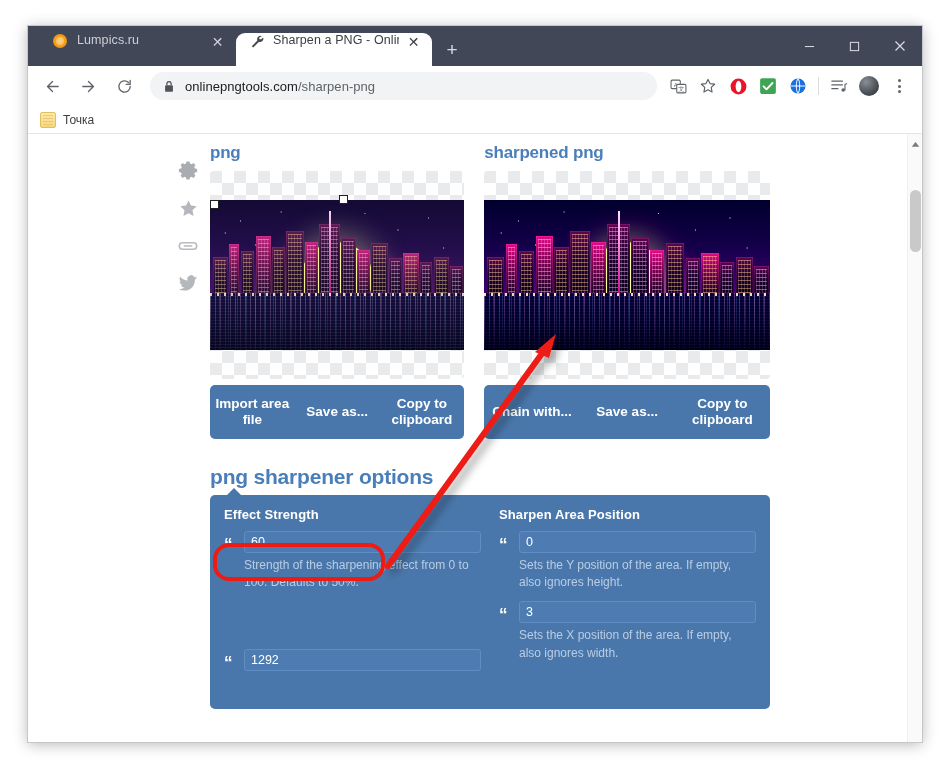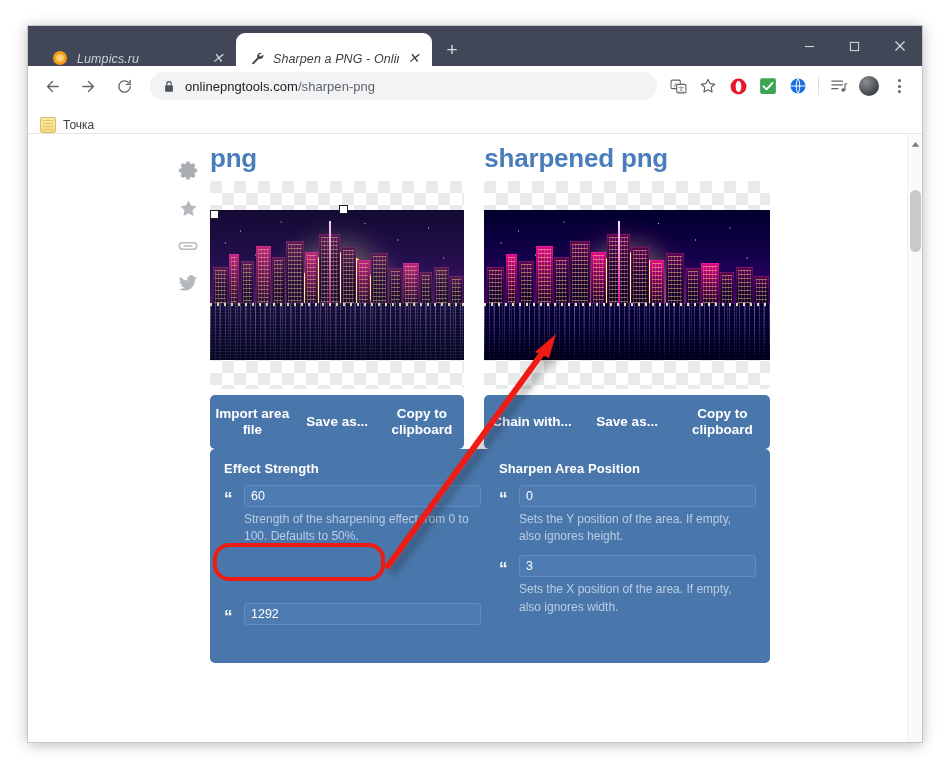--- a/index.html
+++ b/index.html
@@ -30,27 +30,26 @@
   .titlebar {
     height: 40px;
     background: #3c4043;
     background: #414757;
     display: flex; align-items: flex-end;
     position: relative;
     flex: none;
   }
   .tab {
     height: 33px;
-    display: flex; align-items: flex-end;
+    display: flex; align-items: flex-start;
     padding: 0 10px 0 12px;
     font-size: 12.5px;
     color: #cbd0d8;
     max-width: 196px;
     position: relative;
-    font-style: italic;
   }
   .tab.inactive { width: 196px; }
   .tab.active {
     background: #ffffff;
     color: #3c4043;
     border-radius: 9px 9px 0 0;
     width: 196px;
   }
   .tab-favicon {
     width: 16px; height: 16px;
@@ -138,21 +137,21 @@
     width: 20px; height: 20px; border-radius: 50%;
     background: radial-gradient(circle at 35% 30%, #8a8f96 0%, #4a4f56 60%, #2b2f35 100%);
   }
   .kebab { display:flex; flex-direction:column; gap:2.5px; align-items:center; }
   .kebab i { width:3px;height:3px;border-radius:50%;background:#5f6368;display:block; }
 
   
   .bookmarks {
     height: 28px; background: #ffffff;
     border-bottom: 1px solid #e3e5e8;
-    display: flex; align-items: flex-end;
+    display: flex; align-items: center;
     padding-left: 12px;
     flex: none;
   }
   .bm { display:flex; align-items:center; font-size:12px; color:#3c4043; }
   .bm-ico {
     width:16px;height:16px;margin-right:7px;flex:none;
     background: linear-gradient(#fde9a9, #f7d878);
     border: 1px solid #e0bf5f; border-radius: 2px;
     position: relative;
   }
@@ -202,21 +201,21 @@
 
   .panels {
     position: absolute; left: 182px; top: 0;
     width: 560px;
   }
   .panelrow { display: flex; gap: 20px; }
   .panel { width: 267px; }
   .panel.right { width: 300px; }
 
   .panel-title {
-    font-size: 26px; font-weight: bold;
+    font-size: 17px; font-weight: bold;
     color: #4a7ebb; letter-spacing: -.2px;
     margin-bottom: 8px;
     line-height: 1.1;
   }
 
   .imgbox {
     position: relative;
     border-radius: 4px;
     overflow: hidden;
     background:
@@ -631,20 +630,21 @@
                 </div>
 
                 <div class="btnbar">
                   <div class="b">Chain with...</div>
                   <div class="b">Save as...</div>
                   <div class="b">Copy to clipboard</div>
                 </div>
               </div>
             </div>
 
+            <div class="options-title">png sharpener options</div>
 
             <div class="options">
 
               <div class="opt-col">
                 <div class="opt-label">Effect Strength</div>
                 <div class="opt-row">
                   <span class="quote">“</span>
                   <span class="field">60</span>
                 </div>
                 <div class="hint">Strength of the sharpening effect from 0 to 100. Defaults to 50%.</div>

